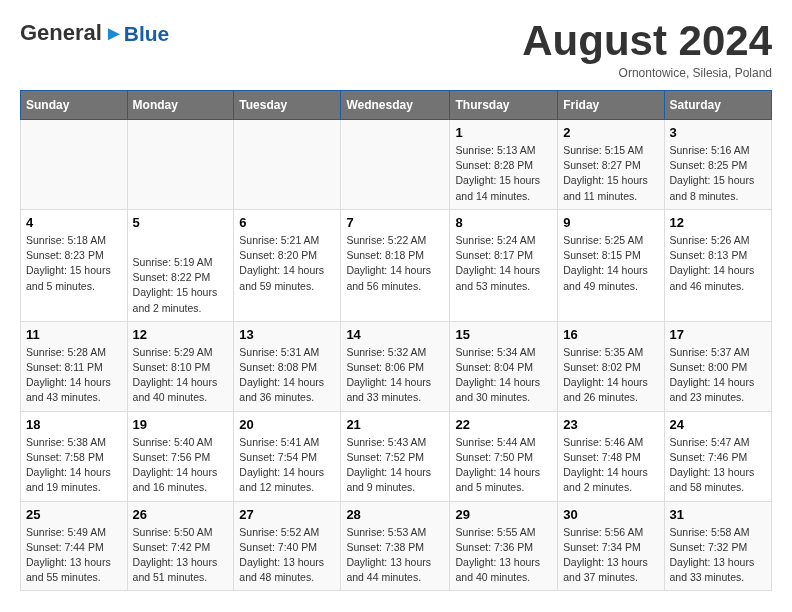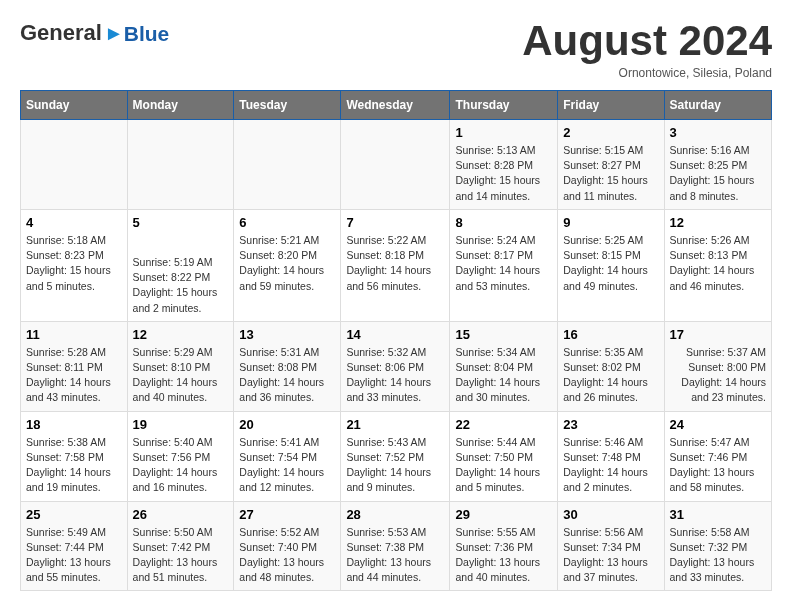--- a/index.html
+++ b/index.html
@@ -169,21 +169,21 @@
           </td>
           <td>
             <div class="day-num">16</div>
             <div class="day-info" style="white-space: pre-line;">Sunrise: 5:35 AM
 Sunset: 8:02 PM
 Daylight: 14 hours
 and 26 minutes.</div>
           </td>
           <td>
             <div class="day-num">17</div>
-            <div class="day-info" style="white-space: pre-line; text-align: right;">Sunrise: 5:37 AM
+            <div class="day-info" style="white-space: pre-line;">Sunrise: 5:37 AM
 Sunset: 8:00 PM
 Daylight: 14 hours
 and 23 minutes.</div>
           </td>
         </tr>
         <tr>
           <td>
             <div class="day-num">18</div>
             <div class="day-info" style="white-space: pre-line;">Sunrise: 5:38 AM
 Sunset: 7:58 PM

